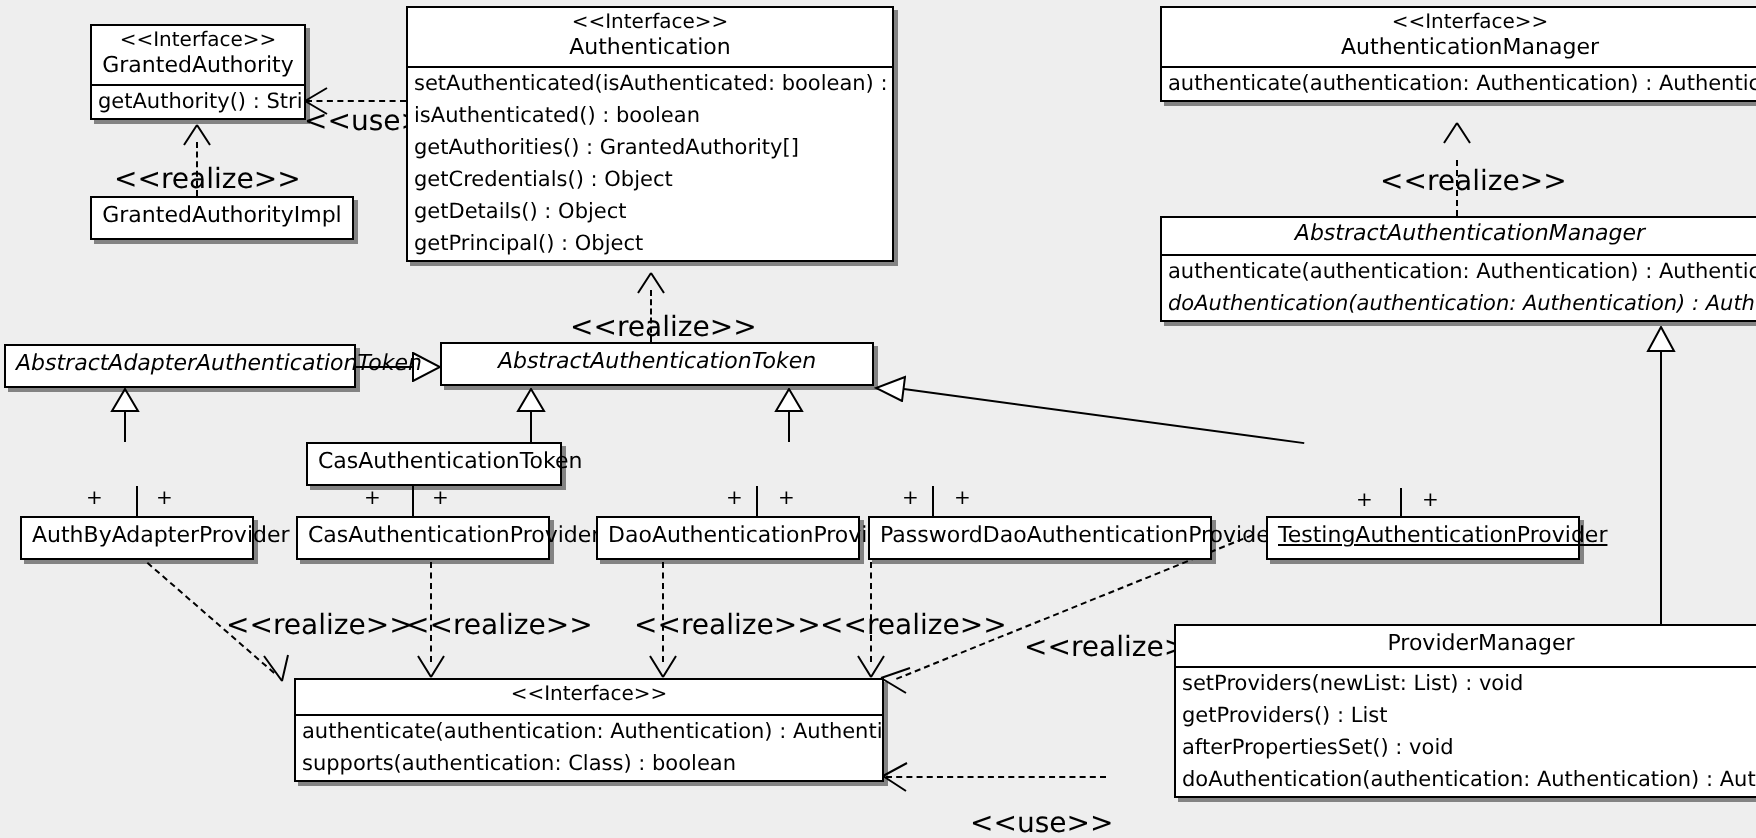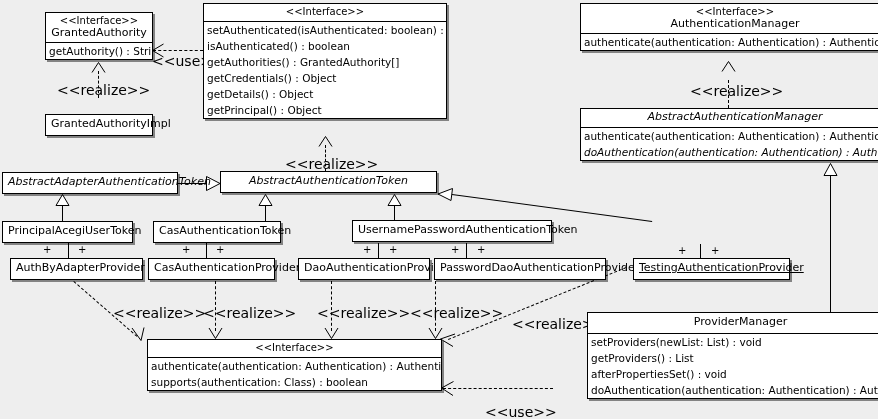--- a/index.html
+++ b/index.html
@@ -258,29 +258,30 @@
   <div class="uml-class" style="left:45px; top:12px; width:108px;">
     <div class="hdr">
       <span class="stereo">&lt;&lt;Interface&gt;&gt;</span>
       <span class="cname">GrantedAuthority</span>
     </div>
     <div class="compartment">
       <div class="member">getAuthority() : String</div>
     </div>
   </div>
 
-  <div class="uml-class simple" style="left:45px; top:98px; width:108px;margin-top:16px;">
+  <div class="uml-class simple" style="left:45px; top:98px; width:132px;">
     <div class="hdr">
       <span class="cname">GrantedAuthorityImpl</span>
     </div>
   </div>
 
   <div class="uml-class" style="left:203px; top:3px; width:244px;">
     <div class="hdr">
       <span class="stereo">&lt;&lt;Interface&gt;&gt;</span>
+      <span class="cname">Authentication</span>
     </div>
     <div class="compartment">
       <div class="member">setAuthenticated(isAuthenticated: boolean) : void</div>
       <div class="member">isAuthenticated() : boolean</div>
       <div class="member">getAuthorities() : GrantedAuthority[]</div>
       <div class="member">getCredentials() : Object</div>
       <div class="member">getDetails() : Object</div>
       <div class="member">getPrincipal() : Object</div>
     </div>
   </div>
@@ -310,40 +311,30 @@
       <span class="cname">AbstractAuthenticationToken</span>
     </div>
   </div>
 
   <div class="uml-class abstract simple" style="left:2px; top:172px; width:176px;">
     <div class="hdr">
       <span class="cname">AbstractAdapterAuthenticationToken</span>
     </div>
   </div>
 
-  <div class="uml-class simple" style="left:2px; top:221px; width:131px;">
-    <div class="hdr">
-      <span class="cname">PrincipalAcegiUserToken</span>
-    </div>
-  </div>
 
   <div class="uml-class simple" style="left:153px; top:221px; width:128px;">
     <div class="hdr">
       <span class="cname">CasAuthenticationToken</span>
     </div>
   </div>
 
-  <div class="uml-class simple" style="left:352px; top:220px; width:200px;">
-    <div class="hdr">
-      <span class="cname">UsernamePasswordAuthenticationToken</span>
-    </div>
-  </div>
-
-
-  <div class="uml-class simple" style="left:10px; top:258px; width:133px;">
+
+
+  <div class="uml-class simple" style="left:10px; top:258px; width:117px;">
     <div class="hdr">
       <span class="cname">AuthByAdapterProvider</span>
     </div>
   </div>
 
   <div class="uml-class simple" style="left:148px; top:258px; width:127px;">
     <div class="hdr">
       <span class="cname">CasAuthenticationProvider</span>
     </div>
   </div>

